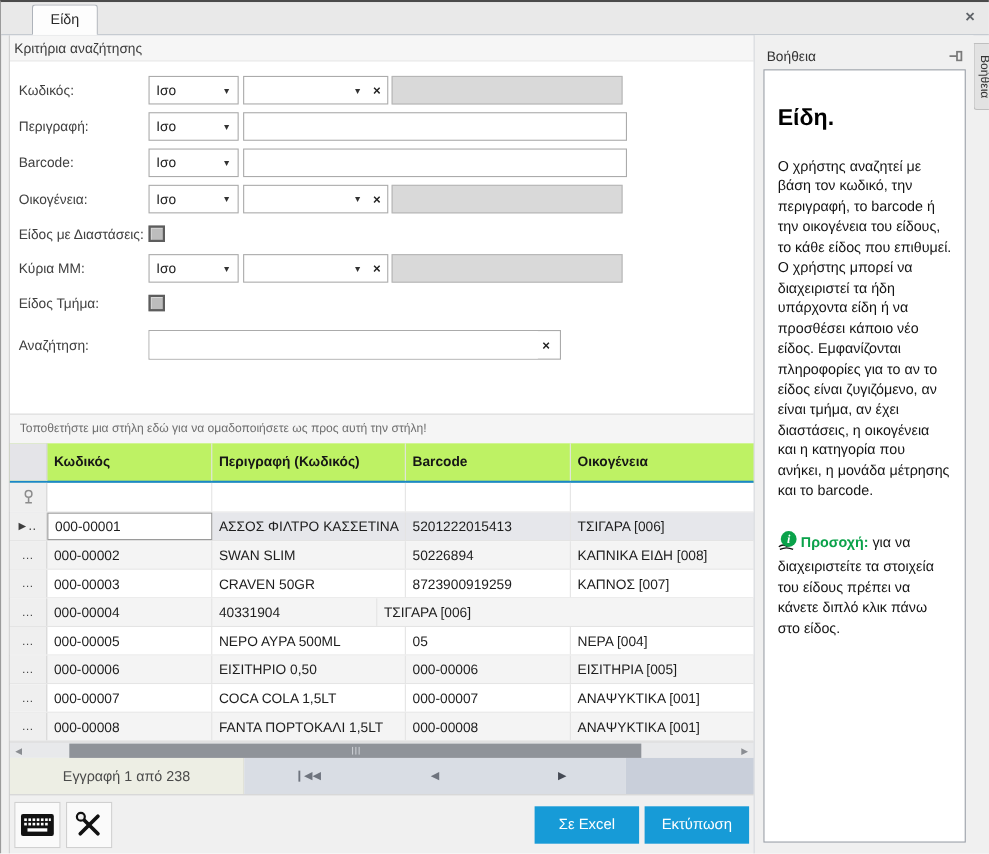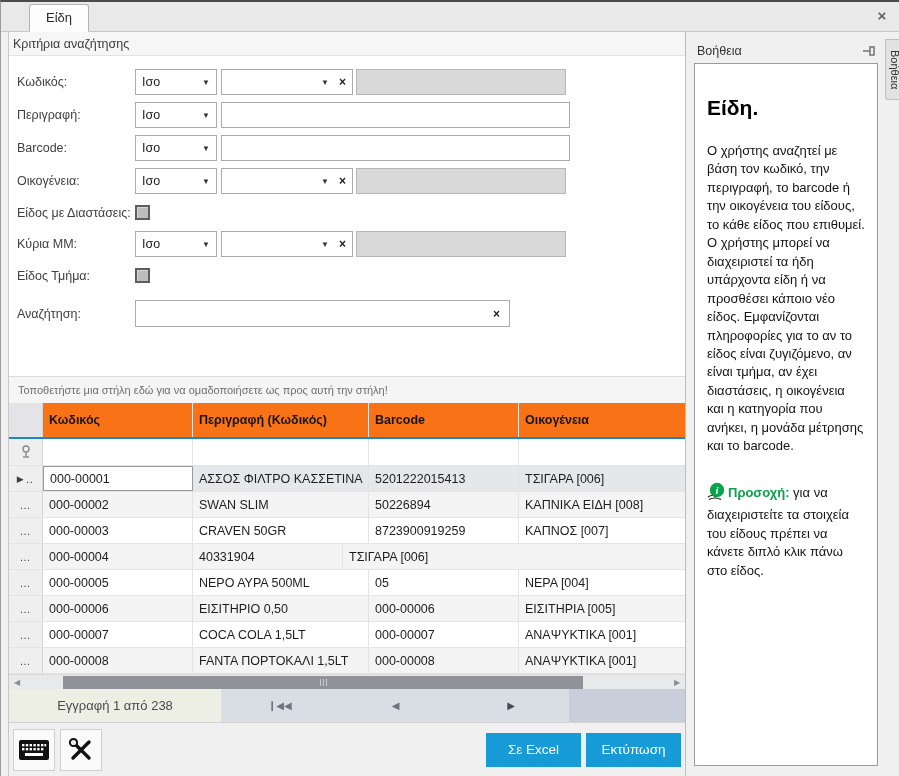--- a/index.html
+++ b/index.html
@@ -45,21 +45,21 @@
   .search-row { margin-top:16px; }
   .search-wrap { width:375px; height:27px; border:1px solid #ababab; display:flex; align-items:center; }
   .search-wrap input { flex:1; border:none; outline:none; height:100%; padding:0 6px; font-size:12.5px; font-family:inherit; }
   .search-wrap .clr { padding:0 9px 0 4px; }
 
   
   .groupby { height:27px; flex:none; background:#f5f5f5; border-top:1px solid #dcdcdc;
              font-size:11px; color:#6e6e6e; padding:7px 0 0 9px; }
   .grid { flex:none; font-size:12.5px; }
   .grow { display:flex; height:26px; border-bottom:1px solid #e4e4e4; background:#fff; }
-  .ghead { height:36px; border-bottom:2px solid #1b87c9; background:#f97316; }
+  .ghead { height:36px; border-bottom:2px solid #1b87c9; background:#bef264; }
   .ghead .gc { font-weight:bold; color:#161616; display:flex; align-items:center; }
   .gc { padding:0 6px; display:flex; align-items:center; overflow:hidden; white-space:nowrap; border-right:1px solid #e4e4e4; }
   .rh { width:34px; flex:none; background:#efefef; border-right:1px solid #d6d6d6; color:#555;
         display:flex; align-items:center; justify-content:center; gap:2px; font-size:10px; }
   .ghead .rh { background:#e4e4e8; }
   .c1 { width:150px; flex:none; } .c2 { width:176px; flex:none; }
   .c3 { width:150px; flex:none; } .c4 { flex:1; border-right:none; }
   .filter-row { height:27px; }
   .alt { background:#f4f4f4; }
   .selected { background:#e6e7eb; }

